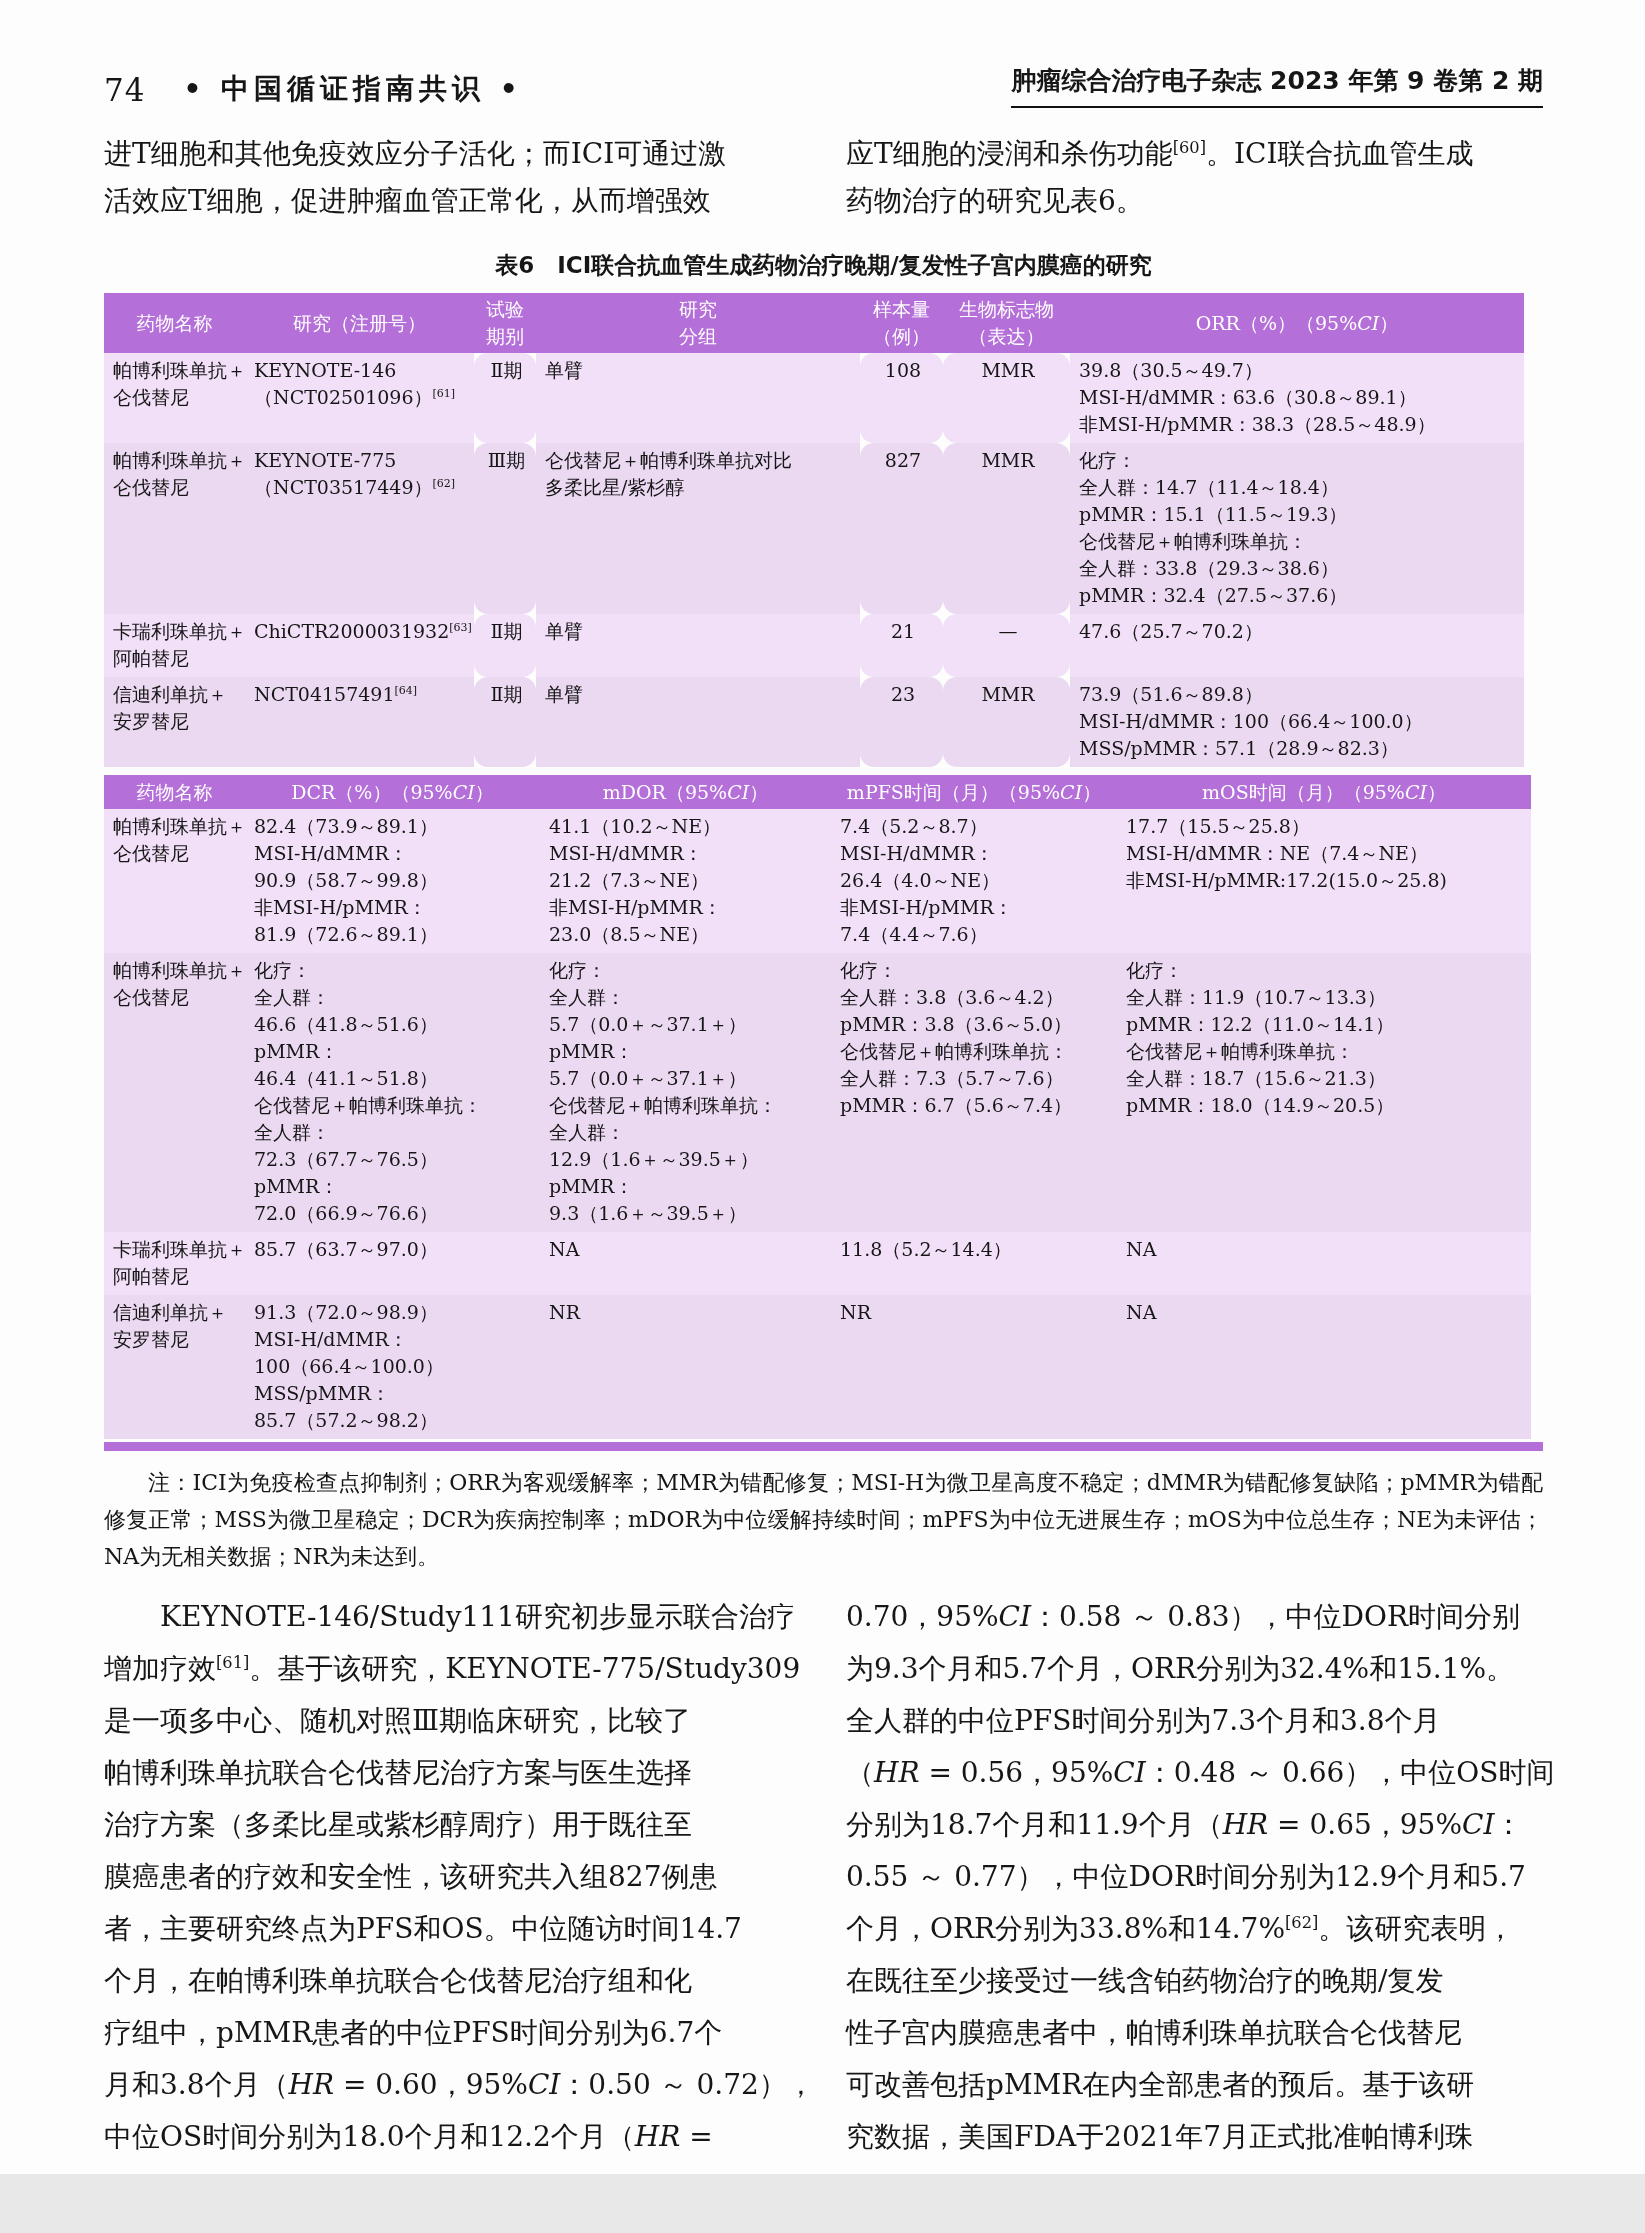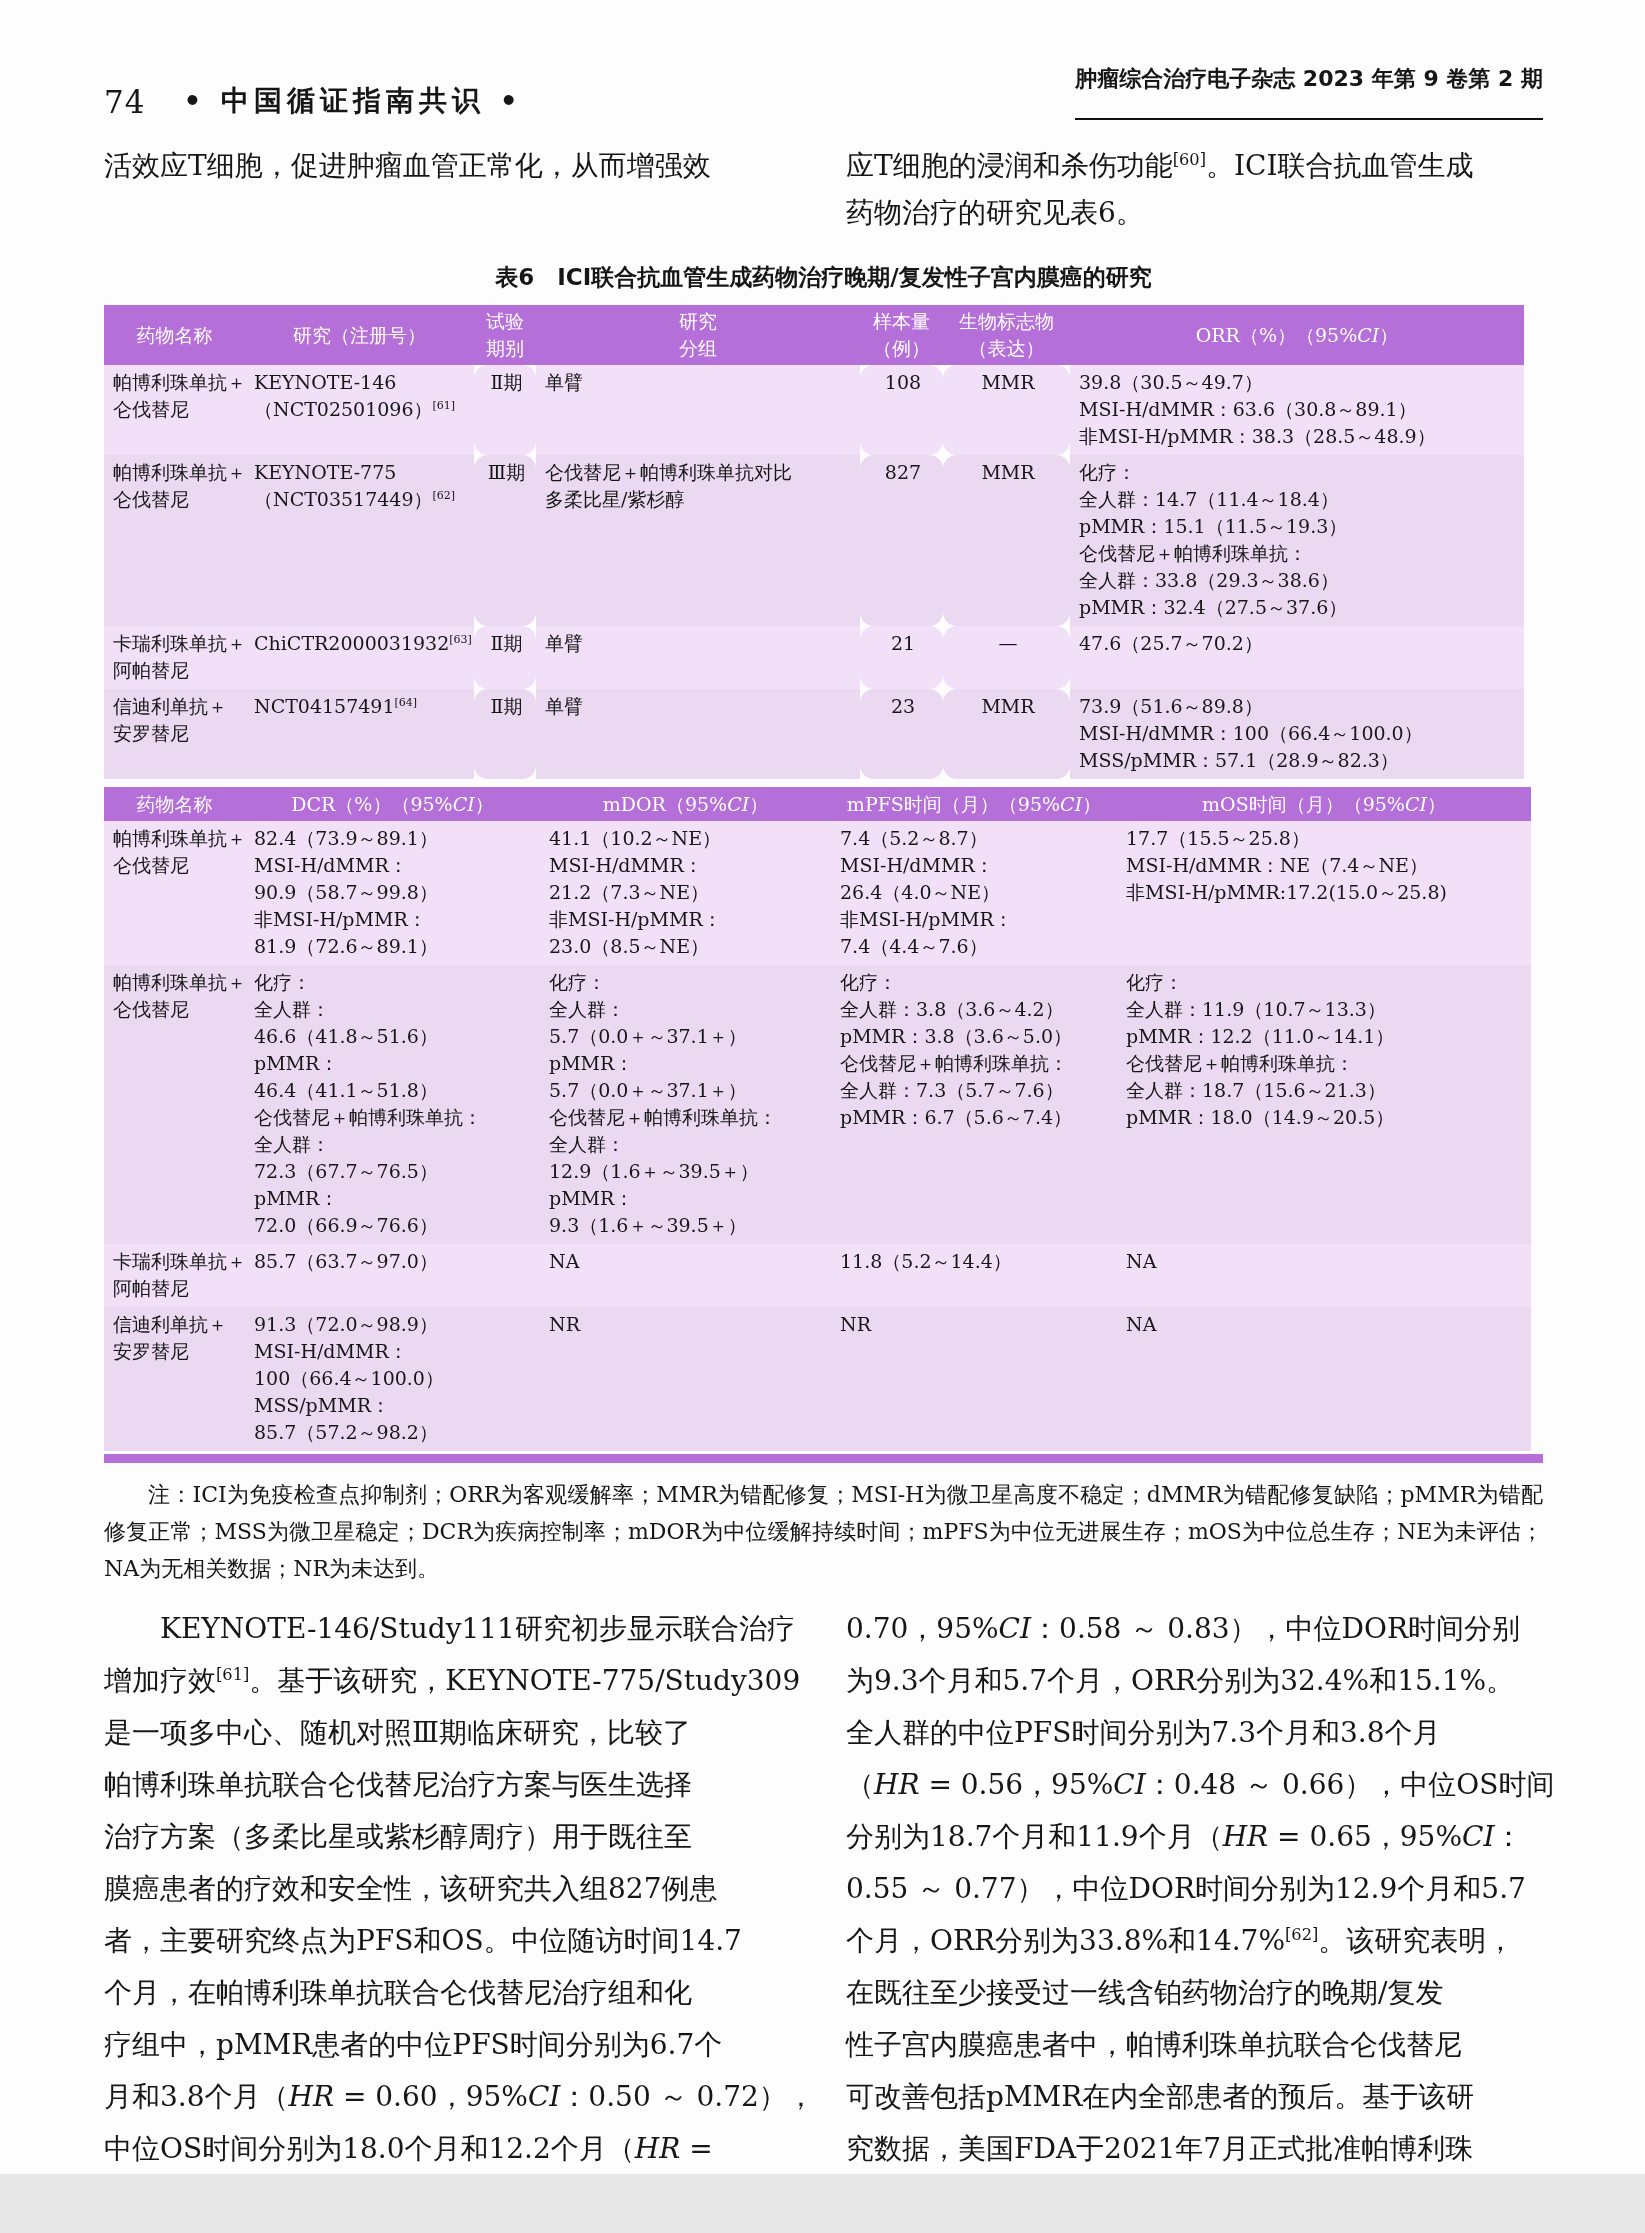--- a/index.html
+++ b/index.html
@@ -9,21 +9,21 @@
     padding:64px 103px 0 104px;
     font-family:"DejaVu Serif","Liberation Serif",serif;
     color:#161616; overflow:hidden;
   }
   
   .phead{display:flex; align-items:flex-end;}
   .pageno{font-size:31px; letter-spacing:1px;}
   .jname{font-size:28px; font-weight:bold; margin-left:38px; letter-spacing:5px;}
   .jissue{
     margin-left:auto; font-family:"DejaVu Sans","Liberation Sans",sans-serif;
-    font-weight:bold; font-size:22px; padding-bottom:24px;
+    font-weight:bold; font-size:25px; padding-bottom:9px;
     border-bottom:2px solid #111;
   }
   
   .twocol{display:grid; grid-template-columns:647px 697px; column-gap:95px;}
   .intro{margin-top:22px; font-size:28px; line-height:47px;}
   .bodytext{margin-top:16px; font-size:28px; line-height:52px;}
   .line{white-space:nowrap;}
   sup{font-size:0.58em; line-height:0;}
   
   .tbl-title{
@@ -57,20 +57,21 @@
 <div class="page">
 
   <div class="phead">
     <span class="pageno">74</span>
     <span class="jname">• 中国循证指南共识 •</span>
     <span class="jissue">肿瘤综合治疗电子杂志 2023 年第 9 卷第 2 期</span>
   </div>
 
   <div class="twocol intro">
     <div>
+        <div class="line">进T细胞和其他免疫效应分子活化；而ICI可通过激</div>
         <div class="line">活效应T细胞，促进肿瘤血管正常化，从而增强效</div>
       </div>
     <div>
         <div class="line">应T细胞的浸润和杀伤功能<sup>[60]</sup>。ICI联合抗血管生成</div>
         <div class="line">药物治疗的研究见表6。</div>
       </div>
   </div>
 
   <div class="tbl-title">表6　ICI联合抗血管生成药物治疗晚期/复发性子宫内膜癌的研究</div>
 

